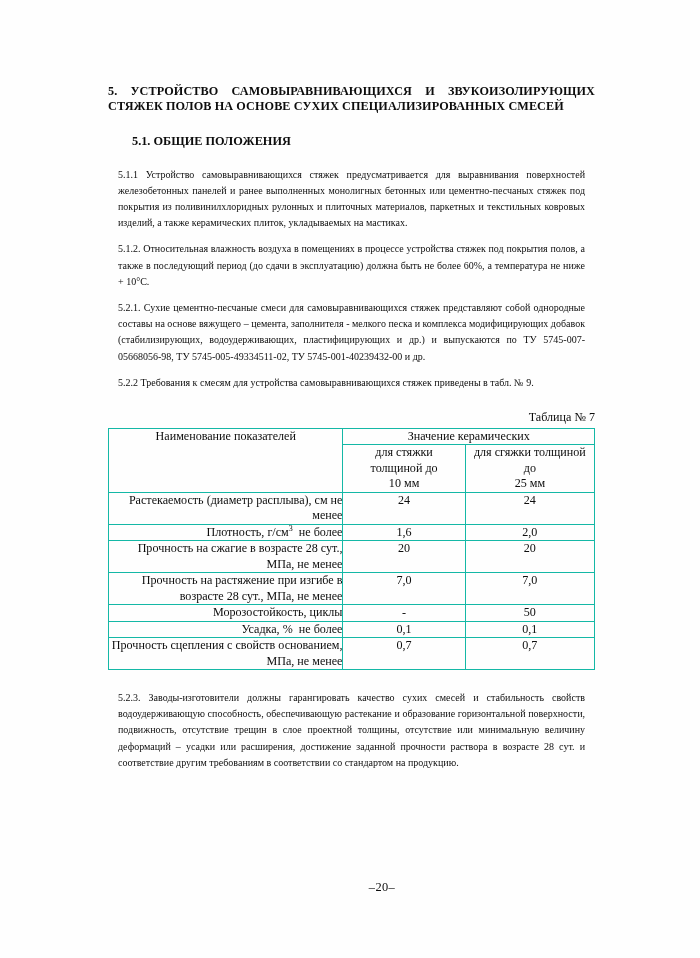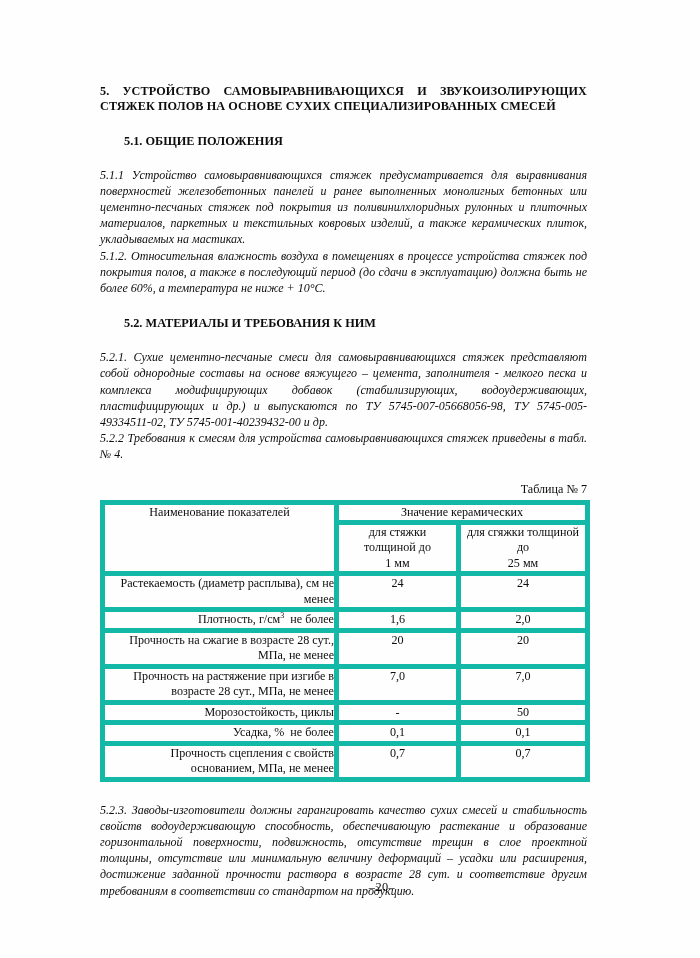--- a/index.html
+++ b/index.html
@@ -17,21 +17,21 @@
   }
   .page {
     position: absolute;
     left: 0; top: 0;
     width: 700px;
     height: 958px;
     background: #fefefe;
   }
   .content {
     position: absolute;
-    left: 100px;
+    left: 108px;
     top: 84px;
     width: 487px;
   }
 
   
   .chapter-title {
     font-weight: bold;
     font-size: 12.2px;
     line-height: 15.3px;
     text-align: justify;
@@ -49,44 +49,43 @@
     line-height: 15px;
     margin: 0 0 18px 0;
     padding-left: 24px;
   }
   .section-title.second {
     margin: 20px 0 18px 0;
   }
 
   
   p.body {
-    font-size: 12px;
+    font-size: 10px;
     line-height: 16.2px;
     text-align: justify;
-    margin: 0;
+    margin: 10px;
     text-indent: 0;
-    font-style: italic;
   }
   p.body + p.body { margin-top: 0; }
   sup { font-size: 8px; vertical-align: super; line-height: 0; }
 
   
   .table-caption {
     font-size: 12.1px;
     text-align: right;
     margin: 19px 0 3px 0;
   }
   table.spec {
     border-collapse: collapse;
     width: 487px;
     table-layout: fixed;
     font-size: 12.1px;
   }
   table.spec th, table.spec td {
-    border: 5px solid #14b8a6;
+    border: 1px solid #14b8a6;
     padding: 0;
     vertical-align: top;
     font-weight: normal;
   }
   .c0 { width: 234px; }
   .c1 { width: 122px; }
   .c2 { width: 129px; }
 
   th.head-group {
     text-align: center;
@@ -137,43 +136,42 @@
     <h1 class="chapter-title">
       <span>5.  УСТРОЙСТВО  САМОВЫРАВНИВАЮЩИХСЯ  И  ЗВУКОИЗОЛИРУЮЩИХ</span>
       <span class="line2">СТЯЖЕК ПОЛОВ НА ОСНОВЕ СУХИХ СПЕЦИАЛИЗИРОВАННЫХ СМЕСЕЙ</span>
     </h1>
 
     <h2 class="section-title">5.1. ОБЩИЕ ПОЛОЖЕНИЯ</h2>
 
     <p class="body">5.1.1  Устройство самовыравнивающихся стяжек предусматривается для выравнивания поверхностей железобетонных панелей и ранее выполненных монолигных бетонных или цементно-песчаных стяжек под покрытия из поливинилхлоридных рулонных и плиточных материалов, паркетных и текстильных ковровых изделий, а также керамических плиток, укладываемых на мастиках.</p>
     <p class="body">5.1.2. Относительная влажность воздуха в помещениях в процессе устройства стяжек под покрытия полов, а также в последующий период (до сдачи в эксплуатацию) должна быть не более 60%, а температура не ниже + 10°С.</p>
 
-    <h2 class="section-title second">5.2. МАТЕРИАЛЫ И ТРЕБОВАНИЯ К НИМ</h2>
 
     <p class="body">5.2.1. Сухие цементно-песчаные смеси для самовыравнивающихся стяжек представляют собой однородные составы на основе вяжущего – цемента, заполнителя - мелкого песка и комплекса модифицирующих добавок (стабилизирующих, водоудерживающих, пластифицирующих и др.) и выпускаются по ТУ 5745-007-05668056-98, ТУ 5745-005-49334511-02, ТУ 5745-001-40239432-00 и др.</p>
-    <p class="body">5.2.2  Требования  к  смесям  для устройства самовыравнивающихся стяжек приведены в табл. № 4.</p>
+    <p class="body">5.2.2  Требования  к  смесям  для устройства самовыравнивающихся стяжек приведены в табл. № 9.</p>
 
     <div class="table-caption">Таблица № 7</div>
 
     <table class="spec">
       <colgroup>
         <col class="c0">
           <col class="c1">
           <col class="c2">
       </colgroup>
       <thead>
         <tr>
           <th class="head-name" rowspan="2">Наименование показателей</th>
           <th class="head-group" colspan="2">Значение керамических</th>
         </tr>
         <tr>
           <th class="head-sub">
             <span>для стяжки</span><br>
             <span>толщиной до</span><br>
-            <span>1 мм</span>
+            <span>10 мм</span>
           </th>
           <th class="head-sub">
             <span>для сгяжки толщиной</span><br>
             <span>до</span><br>
             <span>25 мм</span>
           </th>
         </tr>
       </thead>
       <tbody id="spec-body">
           <tr>

